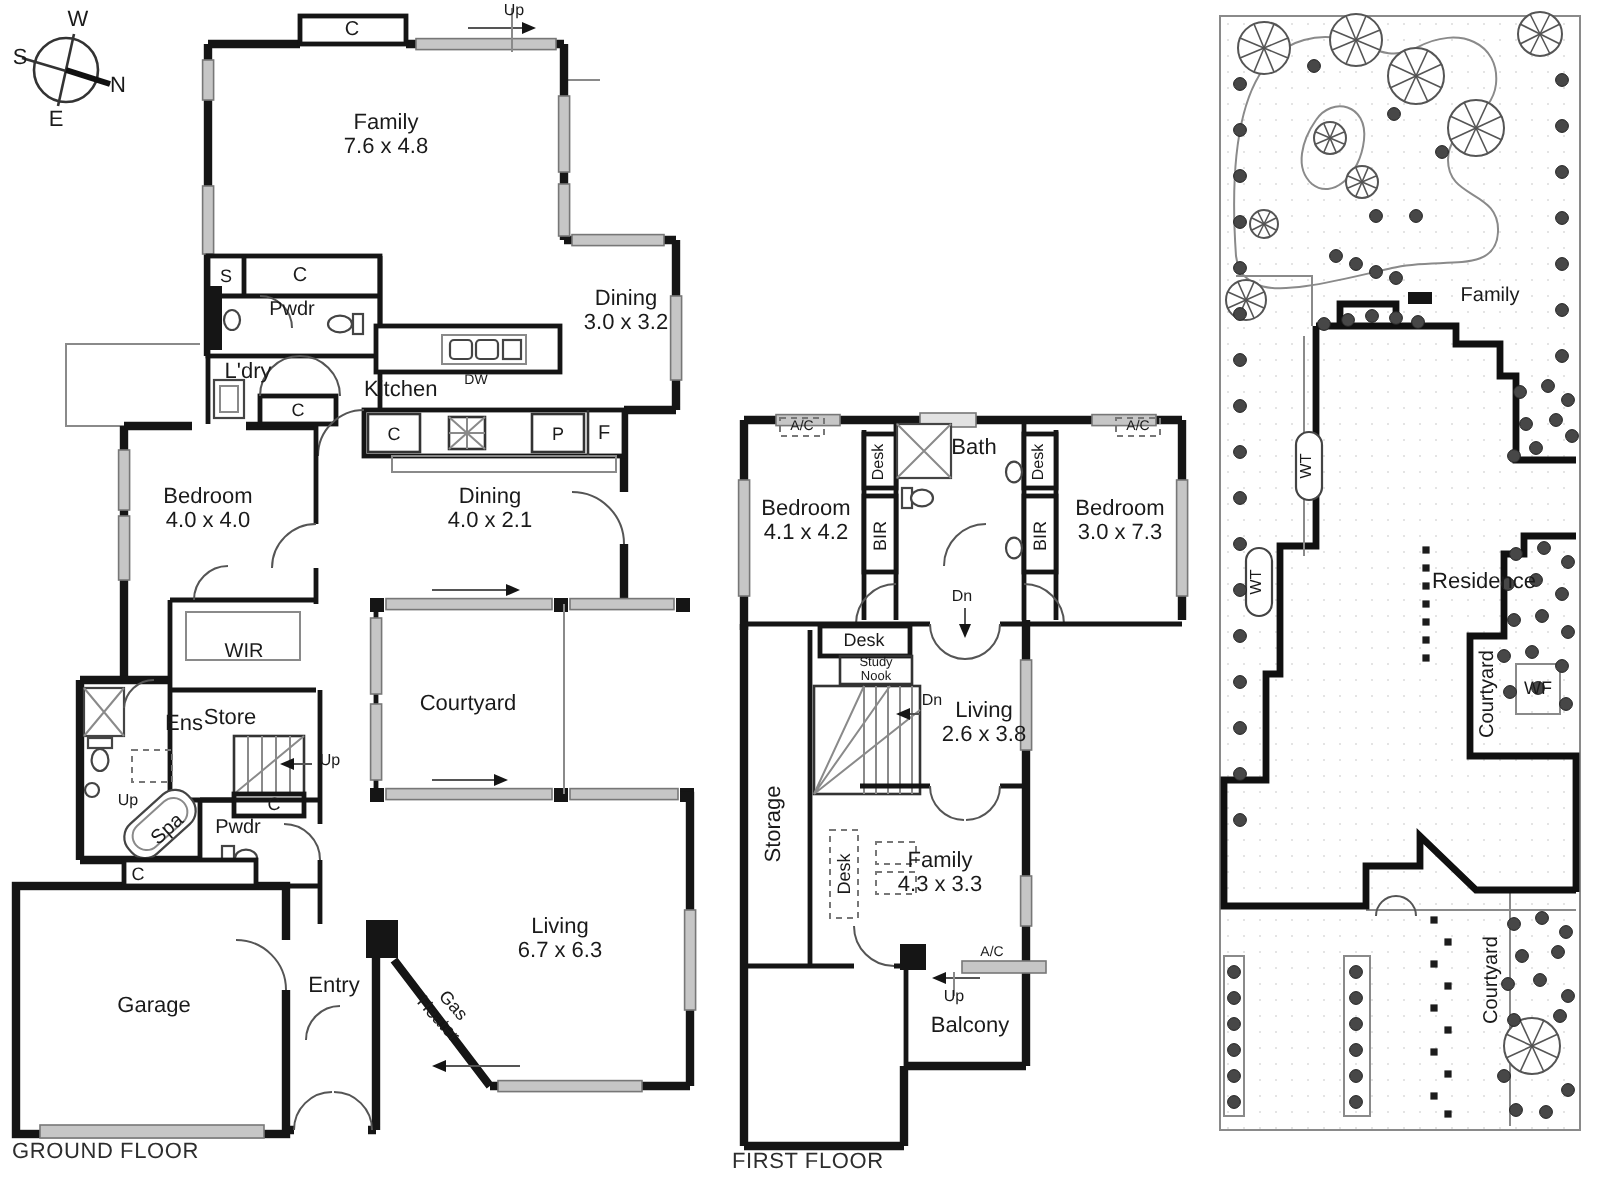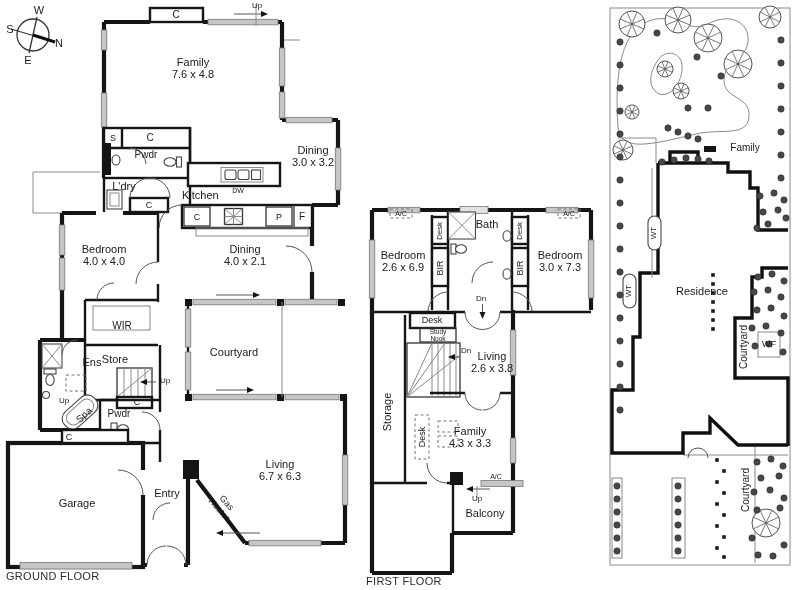--- a/index.html
+++ b/index.html
@@ -492,21 +492,21 @@
 
   <div class="lbl cc s7" style="left:401px;top:214px">A/C</div>
   <div class="lbl cc s7" style="left:569px;top:214px">A/C</div>
   <div class="lbl vc s8" style="left:440px;top:231px">Desk</div>
   <div class="lbl vc s8" style="left:520px;top:231px">Desk</div>
   <div class="lbl cc" style="left:487px;top:224px">Bath</div>
   <div class="lbl vc s9" style="left:440px;top:268px">BIR</div>
   <div class="lbl vc s9" style="left:520px;top:268px">BIR</div>
   <div class="lbl cc" style="left:403px;top:261px">
     <div>Bedroom</div>
-      <div>2.6 x 6.9</div>
+      <div>4.1 x 4.2</div>
     </div>
   <div class="lbl cc" style="left:560px;top:261px">
     <div>Bedroom</div>
       <div>3.0 x 7.3</div>
     </div>
   <div class="lbl cc s8" style="left:481px;top:299px">Dn</div>
   <div class="lbl cc s9" style="left:432px;top:320px">Desk</div>
   <div class="lbl cc s65" style="left:438px;top:335px">Study Nook</div>
   <div class="lbl cc s8" style="left:466px;top:351px">Dn</div>
   <div class="lbl cc" style="left:492px;top:362px">
@@ -520,18 +520,18 @@
       <div>4.3 x 3.3</div>
     </div>
   <div class="lbl cc s7" style="left:496px;top:477px">A/C</div>
   <div class="lbl cc s8" style="left:477px;top:499px">Up</div>
   <div class="lbl cc" style="left:485px;top:513px">Balcony</div>
   <div class="lbl ttl" style="left:366px;top:575px">FIRST FLOOR</div>
 
   <div class="lbl cc s10" style="left:745px;top:148px">Family</div>
   <div class="lbl vc s8" style="left:654px;top:233px">WT</div>
   <div class="lbl vc s8" style="left:629px;top:291px">WT</div>
-  <div class="lbl cc" style="left:702px;top:291px">Residence</div>
+  <div class="lbl cc" style="left:742px;top:291px">Residence</div>
   <div class="lbl vc s10" style="left:744px;top:347px">Courtyard</div>
   <div class="lbl cc s9" style="left:769px;top:344px">WF</div>
   <div class="lbl vc s10" style="left:746px;top:490px">Courtyard</div>
 
 </div>
 
 </body></html>

